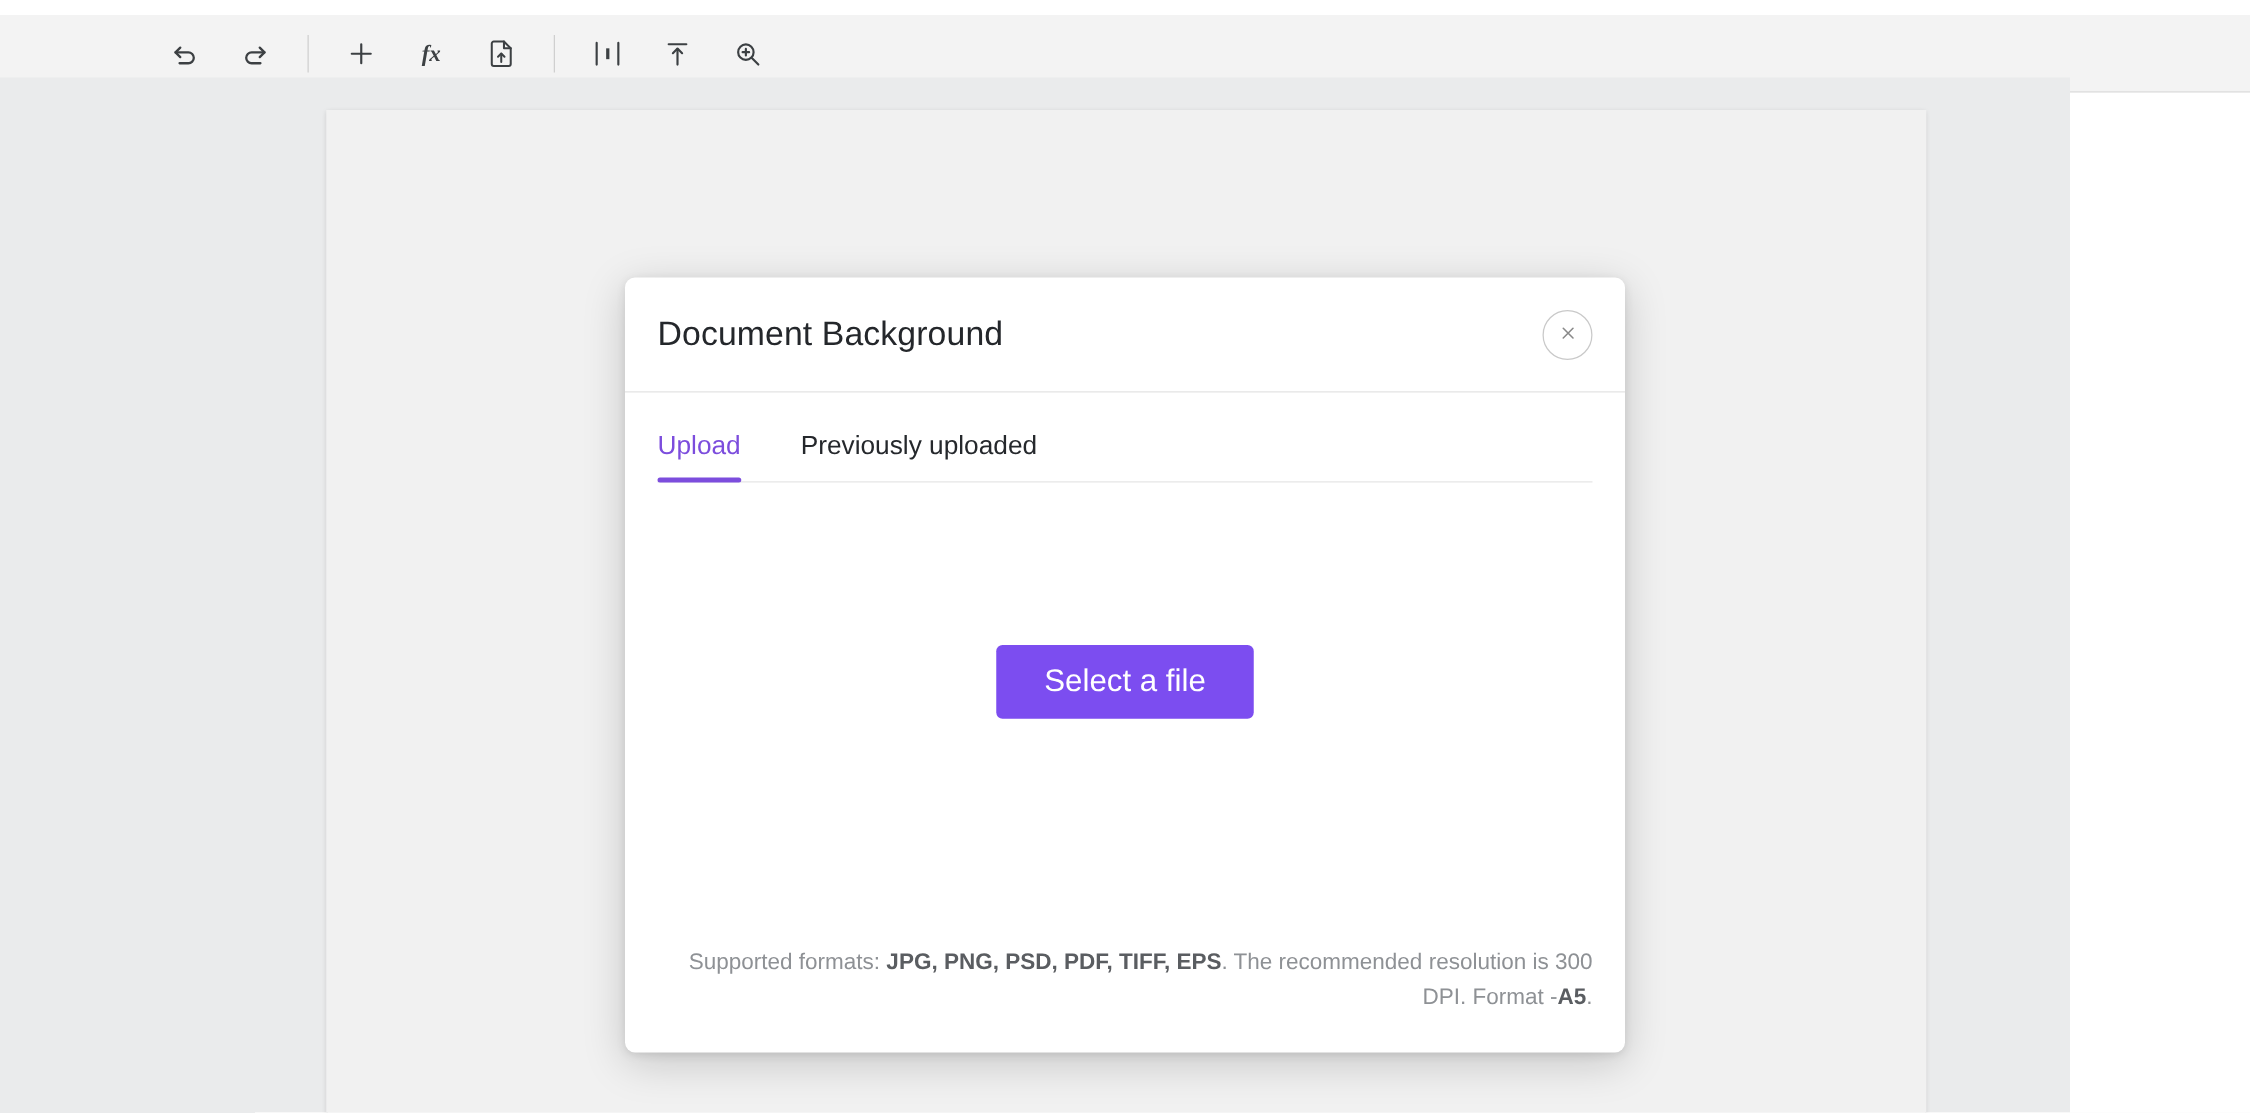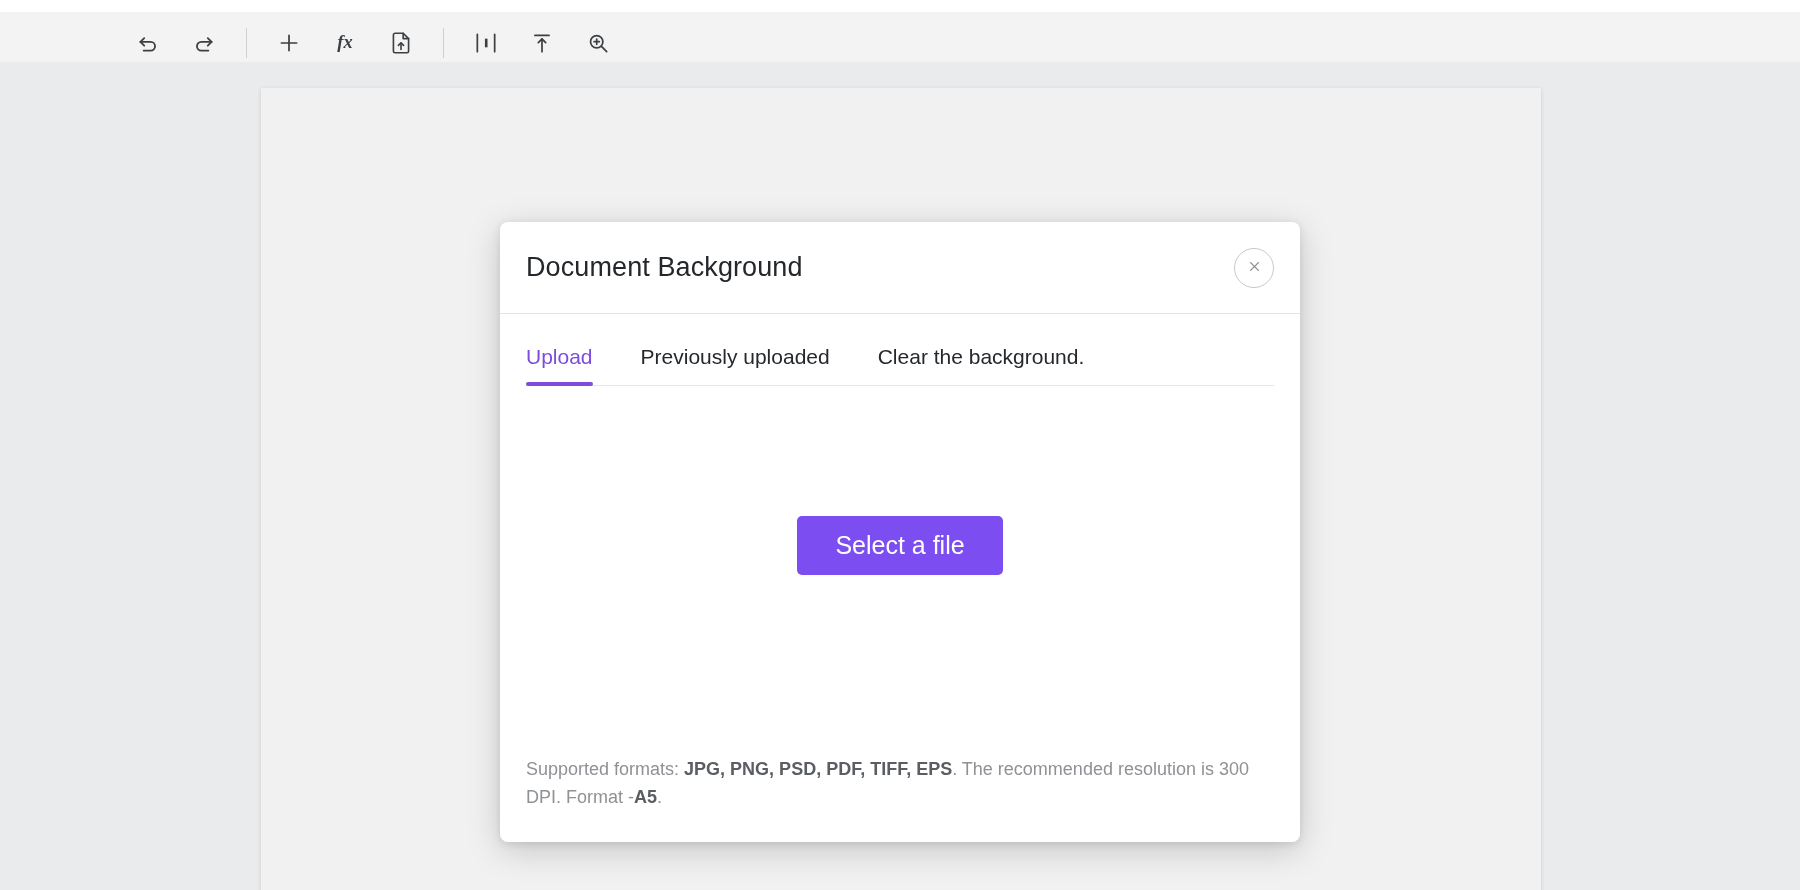--- a/index.html
+++ b/index.html
@@ -51,21 +51,21 @@
     height: 30px;
     background: #cfcfcf;
     margin: 0 14px;
   }
 
   
   .workspace {
     position: absolute;
     left: 0;
     top: 62px;
-    width: 1800px;
+    width: 1656px;
     height: 828px;
     background: #eaebec;
   }
 
   .page-canvas {
     position: absolute;
     left: 261px;
     top: 26px;
     width: 1280px;
     height: 820px;
@@ -180,20 +180,21 @@
     top: -26px;
   }
 
   
   .dialog-footer {
     flex: 0 0 auto;
     padding: 0 26px 30px 26px;
     font-size: 18px;
     line-height: 1.55;
     color: #8e9195;
+    text-align: right;
   }
   .dialog-footer b { color: #5a5d61; font-weight: 700; }
 </style>
 </head>
 <body>
 
 <div id="app">
 
   <div class="toolbar">
 
@@ -290,21 +291,20 @@
               <path d="M6.5 6.5l11 11M17.5 6.5l-11 11"></path>
             </svg>
           </span>
         </button>
       </div>
 
       <div class="tabs-wrap">
         <div class="tabs">
           <button class="tab active">Upload</button>
           <button class="tab">Previously uploaded</button>
-          <button class="tab">Clear the background.</button>
         </div>
       </div>
 
       <div class="dialog-body">
         <button class="select-file-btn">Select a file</button>
       </div>
 
       <div class="dialog-footer">
         <span>Supported formats: </span><b>JPG, PNG, PSD, PDF, TIFF, EPS</b><span>. The recommended resolution is 300 DPI. Format -</span><b>A5</b><span>.</span>
       </div>

